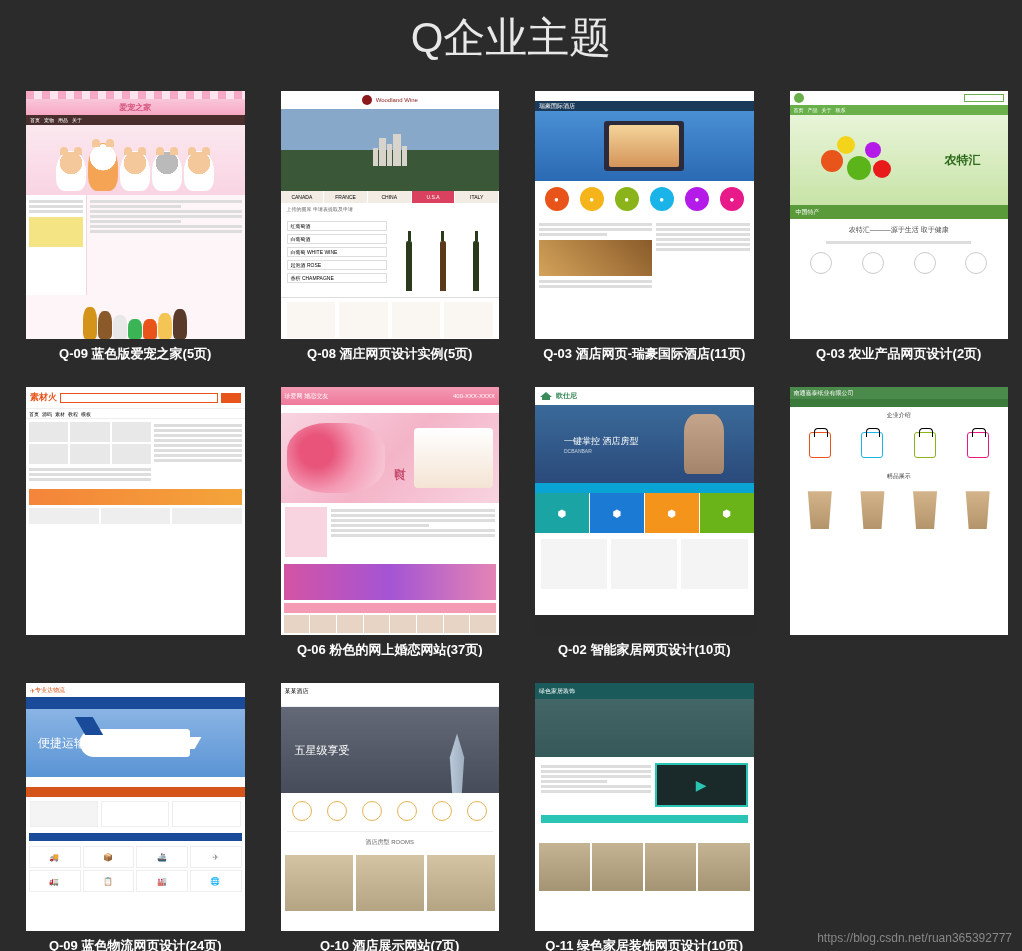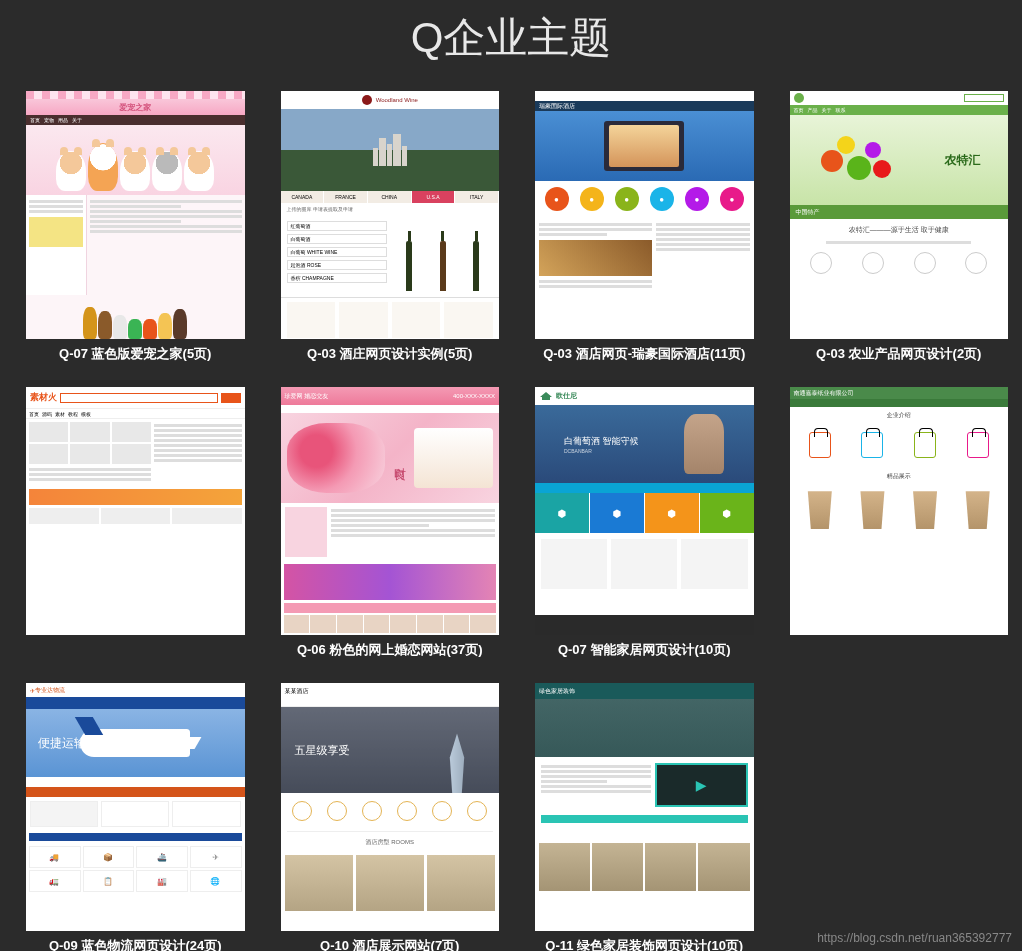--- a/index.html
+++ b/index.html
@@ -253,21 +253,21 @@
         <div class="pet" style="background:#d4941a;height:32px;"></div>
         <div class="pet" style="background:#8a5a2a;"></div>
         <div class="pet" style="background:#e8e8e8;height:24px;"></div>
         <div class="pet" style="background:#3ab454;height:20px;"></div>
         <div class="pet" style="background:#e8541a;height:20px;"></div>
         <div class="pet" style="background:#f4c454;height:26px;"></div>
         <div class="pet" style="background:#5a3a2a;height:30px;"></div>
       </div>
         </div>
     </div>
-    <div class="caption">Q-07 蓝色版爱宠之家(5页)</div>
+    <div class="caption">Q-09 蓝色版爱宠之家(5页)</div>
   </div>
 
   <div class="card">
     <div class="thumb t02">
       <div class="top">
           <div class="logo"></div>
           <span style="font-size:6px;color:#8b1a1a;">Woodland Wine</span>
         </div>
       <div class="hero">
           <div class="castle">
@@ -300,21 +300,21 @@
             <div class="btl"></div>
           </div>
       </div>
       <div class="shelf">
           <div class="prod"></div>
           <div class="prod"></div>
           <div class="prod"></div>
           <div class="prod"></div>
         </div>
     </div>
-    <div class="caption">Q-03 酒庄网页设计实例(5页)</div>
+    <div class="caption">Q-08 酒庄网页设计实例(5页)</div>
   </div>
 
   <div class="card">
     <div class="thumb t03">
       <div class="top"></div>
       <div class="bar">瑞豪国际酒店</div>
       <div class="hero">
           <div class="laptop">
             <div class="screen"></div>
           </div>
@@ -479,41 +479,41 @@
   <div class="card">
     <div class="thumb t07">
       <div class="top">
           <svg width="14" height="10">
             <polygon points="7,1 13,6 11,6 11,9 3,9 3,6 1,6" fill="#3a8a5a"></polygon>
           </svg>
           <div class="lg">欧仕尼</div>
         </div>
       <div class="hero">
         <div>
-            <div class="ht">白葡萄酒 智能守候</div>
+            <div class="ht">一键掌控 酒店房型</div>
             <div style="font-size:5px;opacity:.7;">DCBANBAR</div>
           </div>
         <div class="hand"></div>
       </div>
       <div class="strip"></div>
       <div class="tiles">
         <div class="tile" style="background:#1aa4a4;">⬢</div>
           <div class="tile" style="background:#1a7ad4;">⬢</div>
         <div class="tile" style="background:#f4941a;">⬢</div>
           <div class="tile" style="background:#6ab41a;">⬢</div>
       </div>
       <div class="prods">
           <div class="prod"></div>
           <div class="prod"></div>
           <div class="prod"></div>
         </div>
       <div class="foot"></div>
       <div style="height:22px;background:#2a2a2a;"></div>
     </div>
-    <div class="caption">Q-07 智能家居网页设计(10页)</div>
+    <div class="caption">Q-02 智能家居网页设计(10页)</div>
   </div>
 
   <div class="card">
     <div class="thumb t08">
       <div class="top">南通嘉泰纸业有限公司</div>
       <div class="nav"></div>
       <div style="text-align:center;font-size:6px;padding:4px;color:#444;">企业介绍</div>
       <div class="icons">
         <div class="ic" style="border-color:#e8541a;"></div>
           <div class="ic" style="border-color:#1ab4e8;"></div>

